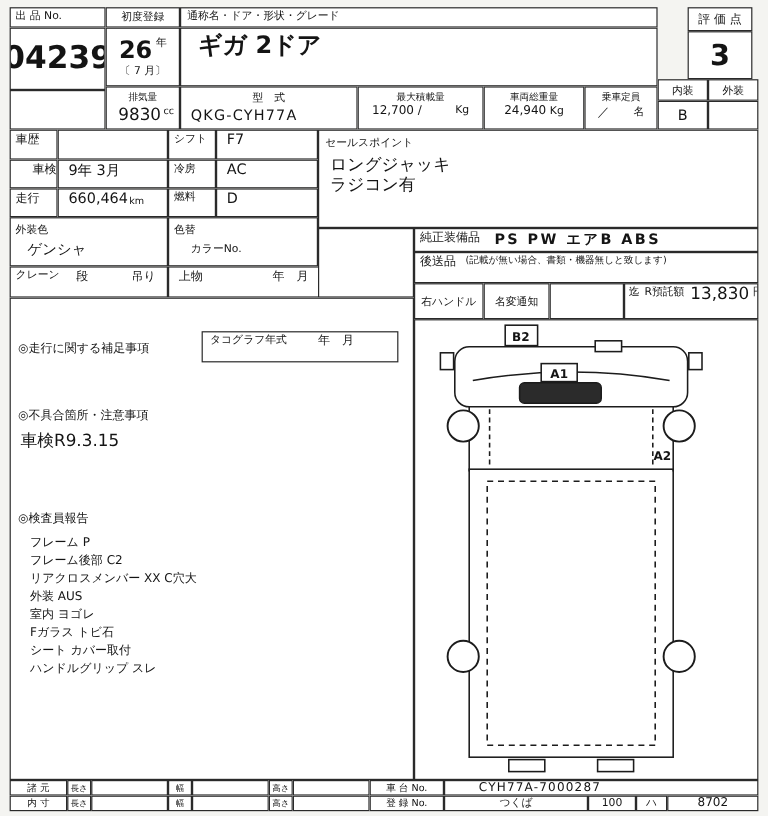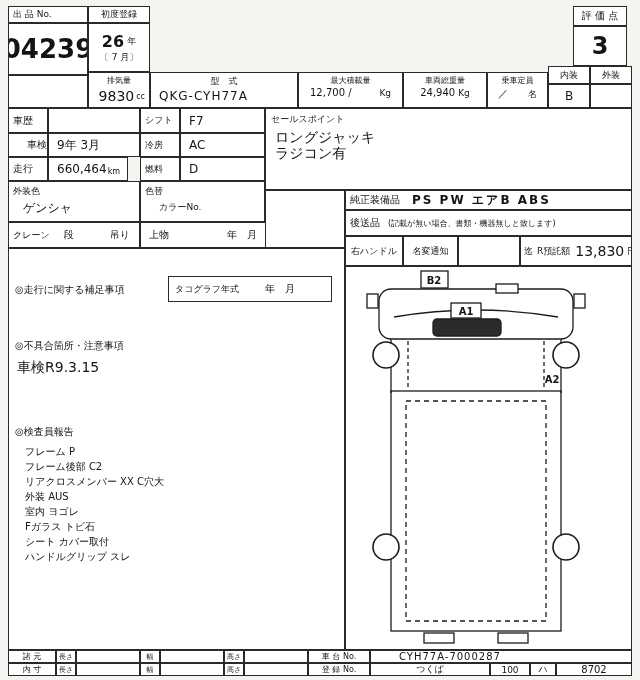--- a/index.html
+++ b/index.html
@@ -1,26 +1,26 @@
 <!DOCTYPE html>
 <html><head>
 <meta charset="utf-8">
 <style>
   *{margin:0;padding:0;box-sizing:border-box}
   html,body{width:640px;height:680px}
   body{font-family:"DejaVu Sans","Liberation Sans",sans-serif;color:#141414;background:#e9e9e6}
   #screen{position:relative;width:640px;height:680px;background:#f4f4f1;overflow:hidden}
   .cell{position:absolute;background:#fff;border:1px solid #2a2a2a;overflow:hidden}
   .abs{position:absolute}
-  .fl{display:flex;align-items:center}
+  .fl{display:flex;}
   .fc{display:flex;align-items:center;justify-content:center}
   .col{display:flex;flex-direction:column}
   .sb{justify-content:space-between}
   .t7{font-size:7px}.t8{font-size:8px}.t9{font-size:9px}.t10{font-size:10px}
-  .t11{font-size:14px}.t12{font-size:12px}.t14{font-size:16px}.t20{font-size:20px}
+  .t11{font-size:14px}.t12{font-size:12px}.t14{font-size:20px}.t20{font-size:20px}
   .t24{font-size:24px}.t26{font-size:26px}
   .b{font-weight:bold}
   .nw{white-space:nowrap}
   svg text{font-size:10px;fill:#141414;font-weight:bold;font-family:"DejaVu Sans","Liberation Sans",sans-serif}
 </style>
 </head>
 <body>
 
 <div id="screen">
 
@@ -43,20 +43,26 @@
     <span class="t9 nw">〔 7 月〕</span>
   </div>
   <div class="cell col" style="left:88px;top:72px;width:62px;height:36px;padding:2px 4px">
     <span class="t8 nw" style="align-self:center">排気量</span>
     <div class="fl" style="align-self:flex-end;margin-top:2px">
       <span class="t11">9830</span>
       <span class="t8" style="margin-left:2px">cc</span>
     </div>
   </div>
 
+  <div class="cell fl" style="left:150px;top:6px;width:398px;height:17px;padding-left:5px">
+    <span class="t9 nw">通称名・ドア・形状・グレード</span>
+  </div>
+  <div class="cell fl" style="left:150px;top:23px;width:398px;height:49px;padding-left:14px">
+    <span class="t20 b nw">ギガ 2ドア</span>
+  </div>
 
   <div class="cell col" style="left:150px;top:72px;width:148px;height:36px;padding:2px 0">
     <span class="t9 nw" style="align-self:center">型　式</span>
     <span class="t12 nw" style="padding-left:8px;margin-top:1px;letter-spacing:1px">QKG-CYH77A</span>
   </div>
   <div class="cell col" style="left:298px;top:72px;width:105px;height:36px;padding:2px 5px">
     <span class="t8 nw" style="align-self:center">最大積載量</span>
     <div class="fl sb" style="padding:1px 6px 0 6px">
       <span class="t10 nw">12,700 /</span>
       <span class="t9">Kg</span>
@@ -119,21 +125,21 @@
   <div class="cell fl" style="left:140px;top:133px;width:40px;height:24px;padding-left:4px">
     <span class="t9 nw">冷房</span>
   </div>
   <div class="cell fl" style="left:180px;top:133px;width:85px;height:24px;padding-left:8px">
     <span class="t12">AC</span>
   </div>
 
   <div class="cell fl" style="left:8px;top:157px;width:40px;height:24px;padding-left:4px">
     <span class="t10 nw">走行</span>
   </div>
-  <div class="cell fl" style="left:48px;top:157px;width:80px;height:24px;padding-left:8px">
+  <div class="cell fl" style="left:48px;top:157px;width:92px;height:24px;padding-left:8px">
     <span class="t12 nw">660,464</span>
     <span class="t8" style="margin:5px 0 0 1px">km</span>
   </div>
   <div class="cell fl" style="left:140px;top:157px;width:40px;height:24px;padding-left:4px">
     <span class="t9 nw">燃料</span>
   </div>
   <div class="cell fl" style="left:180px;top:157px;width:85px;height:24px;padding-left:8px">
     <span class="t12">D</span>
   </div>
 

